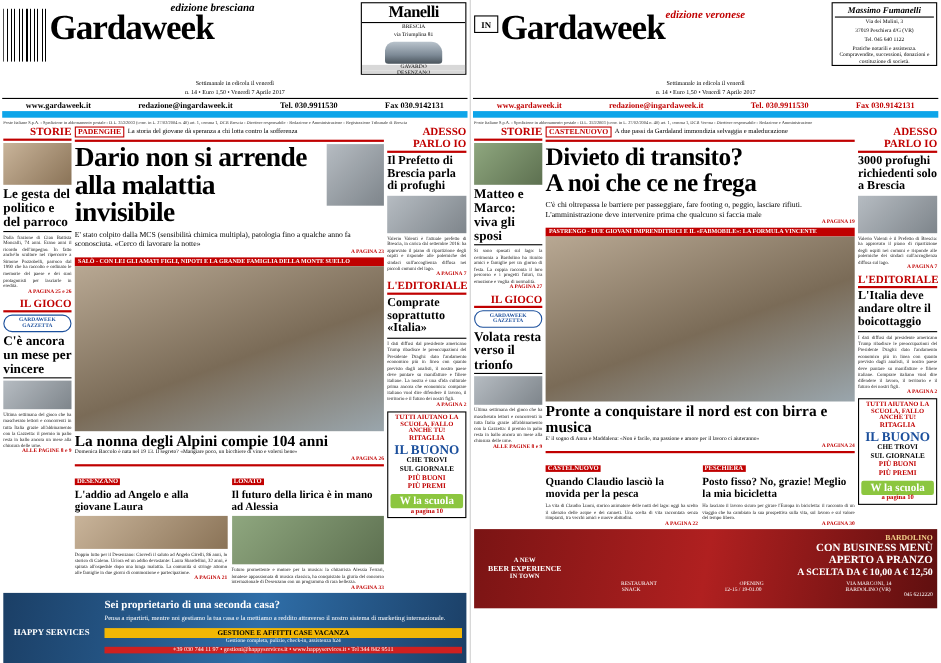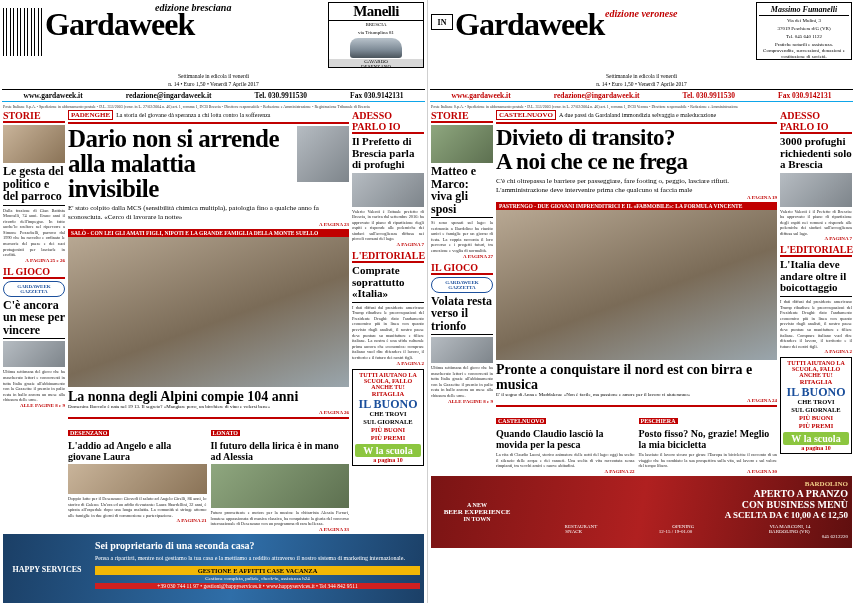--- a/index.html
+++ b/index.html
@@ -30,32 +30,32 @@
   .manelli-title { font-weight:bold; font-size:15px; font-family:"Liberation Serif", serif; letter-spacing:-0.5px; border-bottom:1px solid #000; }
   .manelli-sub { font-size:5px; line-height:6px; padding:1px 0; }
   .manelli-band { background:#d8d8d8; font-size:5px; }
   .car { width:52px; height:20px; background:linear-gradient(180deg,#b9c3cc 0%,#7d8a96 60%,#4a545c 100%); border-radius:8px 10px 3px 3px; margin:1px auto; }
   .adbox.legal { width:96px; height:58px; font-family:"Liberation Serif",serif; padding:2px; }
   .legal-name { font-size:8px; font-weight:bold; font-style:italic; border-bottom:1px solid #000; padding-bottom:1px; }
   .legal-l { font-size:5px; line-height:6px; margin-top:2px; }
   .in-badge { width:22px;height:16px;border:1px solid #000;font-size:8px;font-weight:bold;display:flex;align-items:center;justify-content:center;margin-top:12px; }
 
   .mh-sub { font-size:5.5px; text-align:center; line-height:7px; margin-top:1px; }
-  .mh-rule { border-top:1px solid #000; border-bottom:1px solid #0ea5e9; margin:1px 2px; }
+  .mh-rule { border-top:1px solid #000; border-bottom:6px solid #0ea5e9; margin:1px 2px; }
   .mh-contact { font-size:7.5px; font-weight:bold; text-align:center; padding:1px 0; }
   .mh-contact.red { color:#c00000; }
   .mh-tiny { font-size:4px; line-height:5px; color:#333; padding:1px 3px; text-align:justify; }
 
   
   .body-grid { display:flex; padding:0 3px; gap:3px; }
   .col-left { width:62px; }
   .col-mid { flex:1; }
   .col-right { width:72px; }
 
-  .sec-head { color:#c00000; font-weight:bold; font-size:10px; border-bottom:2px solid #c00000; margin-bottom:2px; }
+  .sec-head { color:#c00000; font-weight:bold; font-size:10px; border-bottom:2px solid #c00000; margin-bottom:2px;text-align:right; }
   .photo { background:linear-gradient(135deg,#9fb0c0,#6b7b8c); width:100%; }
   .photo.warm { background:linear-gradient(135deg,#c9b49a,#8a7357); }
   .photo.green { background:linear-gradient(135deg,#8fa77f,#5d7050); }
   .photo.people { background:linear-gradient(160deg,#b8a893,#7a6b57 55%,#9aa6ad); }
   .photo.grey { background:linear-gradient(135deg,#b6bcc2,#7e858b); }
   .hl { font-weight:bold; line-height:1.02; }
   .body-txt { font-size:4.4px; line-height:5.6px; text-align:justify; color:#222; }
   .kicker { font-size:6px; font-weight:bold; color:#fff; background:#c00000; display:inline-block; padding:0 2px; }
   .hair { border-top:1px solid #000; margin:2px 0; }
   .redline { border-top:2px solid #c00000; margin:2px 0; }
@@ -345,22 +345,22 @@
 
     <div class="banner vr">
       <div style="display:flex;height:100%;align-items:stretch">
         <div style="width:92px;display:flex;flex-direction:column;align-items:center;justify-content:center;font-weight:bold">
           <div style="font-size:6px">A NEW</div>
           <div style="font-size:7px">BEER EXPERIENCE</div>
           <div style="font-size:6px">IN TOWN</div>
         </div>
         <div style="flex:1;padding:4px 4px;text-align:right">
           <div style="font-size:7px;font-weight:bold;color:#f2d08a">BARDOLINO</div>
+          <div class="banner-t">CON BUSINESS MENÙ</div>
           <div class="banner-t">APERTO A PRANZO</div>
-          <div class="banner-t">CON BUSINESS MENÙ</div>
           <div class="banner-t" style="font-size:9px">A SCELTA DA € 10,00 A € 12,50</div>
           <div style="display:flex;justify-content:space-around;margin-top:4px;font-size:5px">
             <span>RESTAURANT</span>
             <span>OPENING</span>
             <span>VIA MARCONI, 14</span>
           </div>
           <div style="display:flex;justify-content:space-around;font-size:5px">
             <span>SNACK</span>
             <span>12-15 / 19-01.00</span>
             <span>BARDOLINO (VR)</span>

